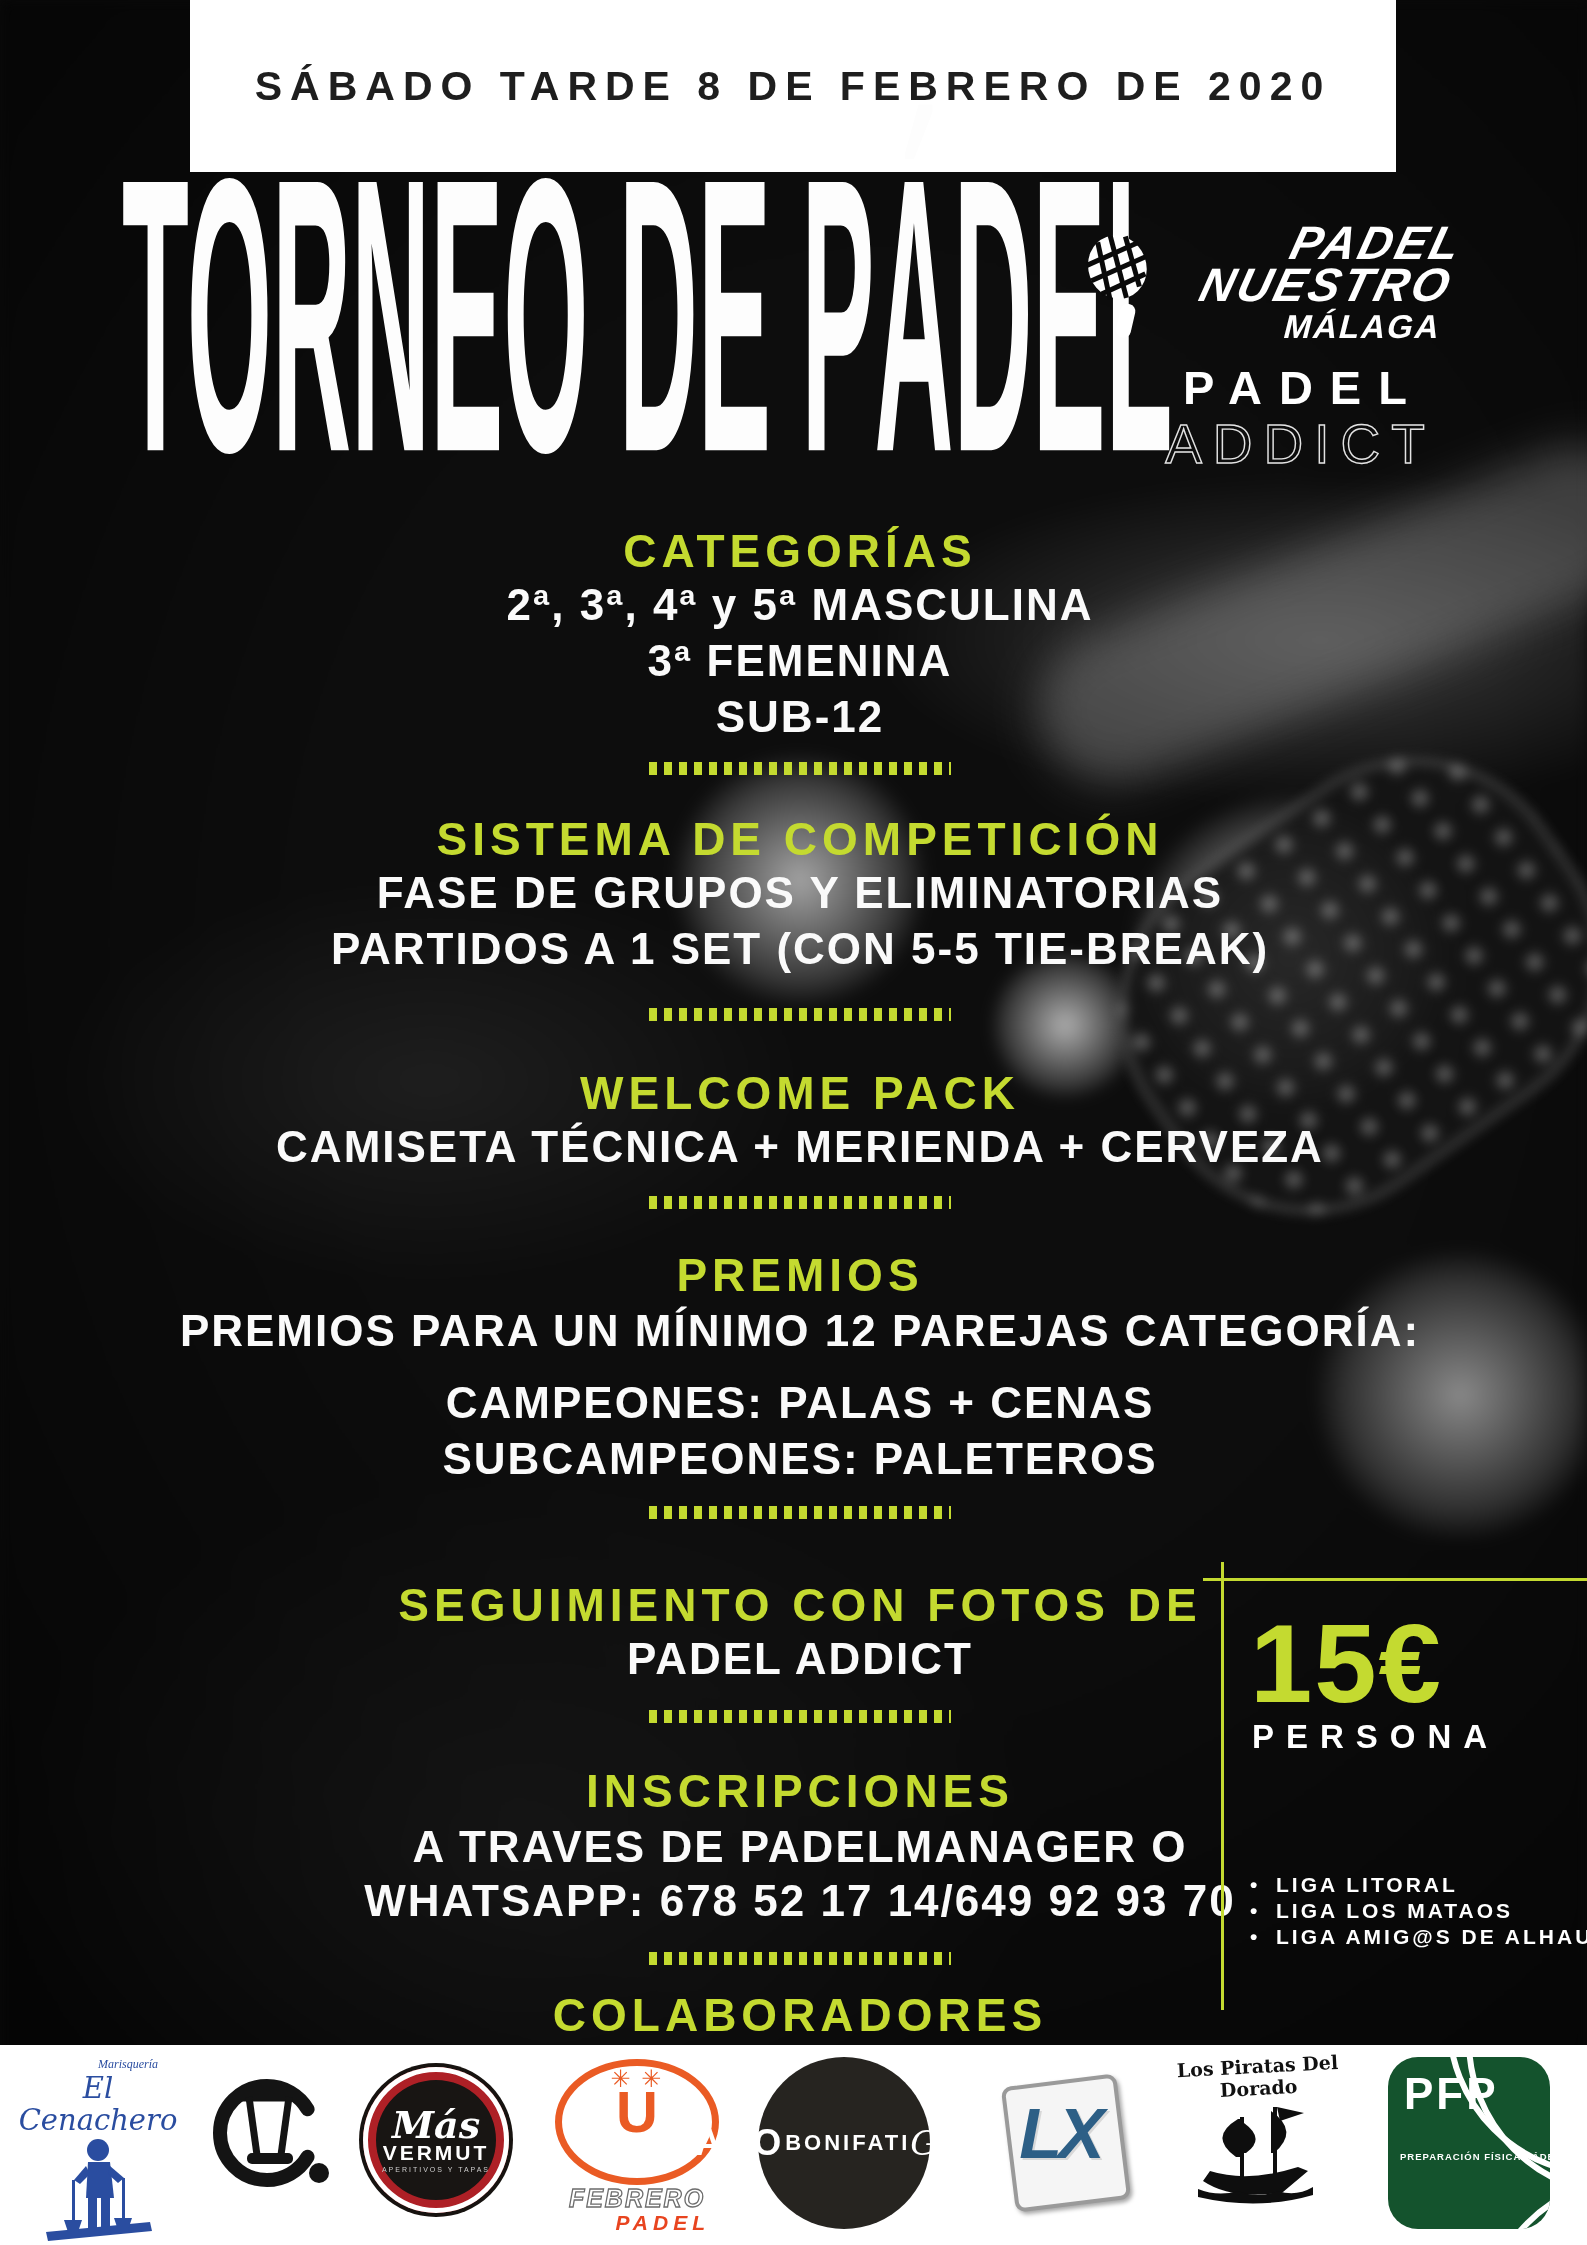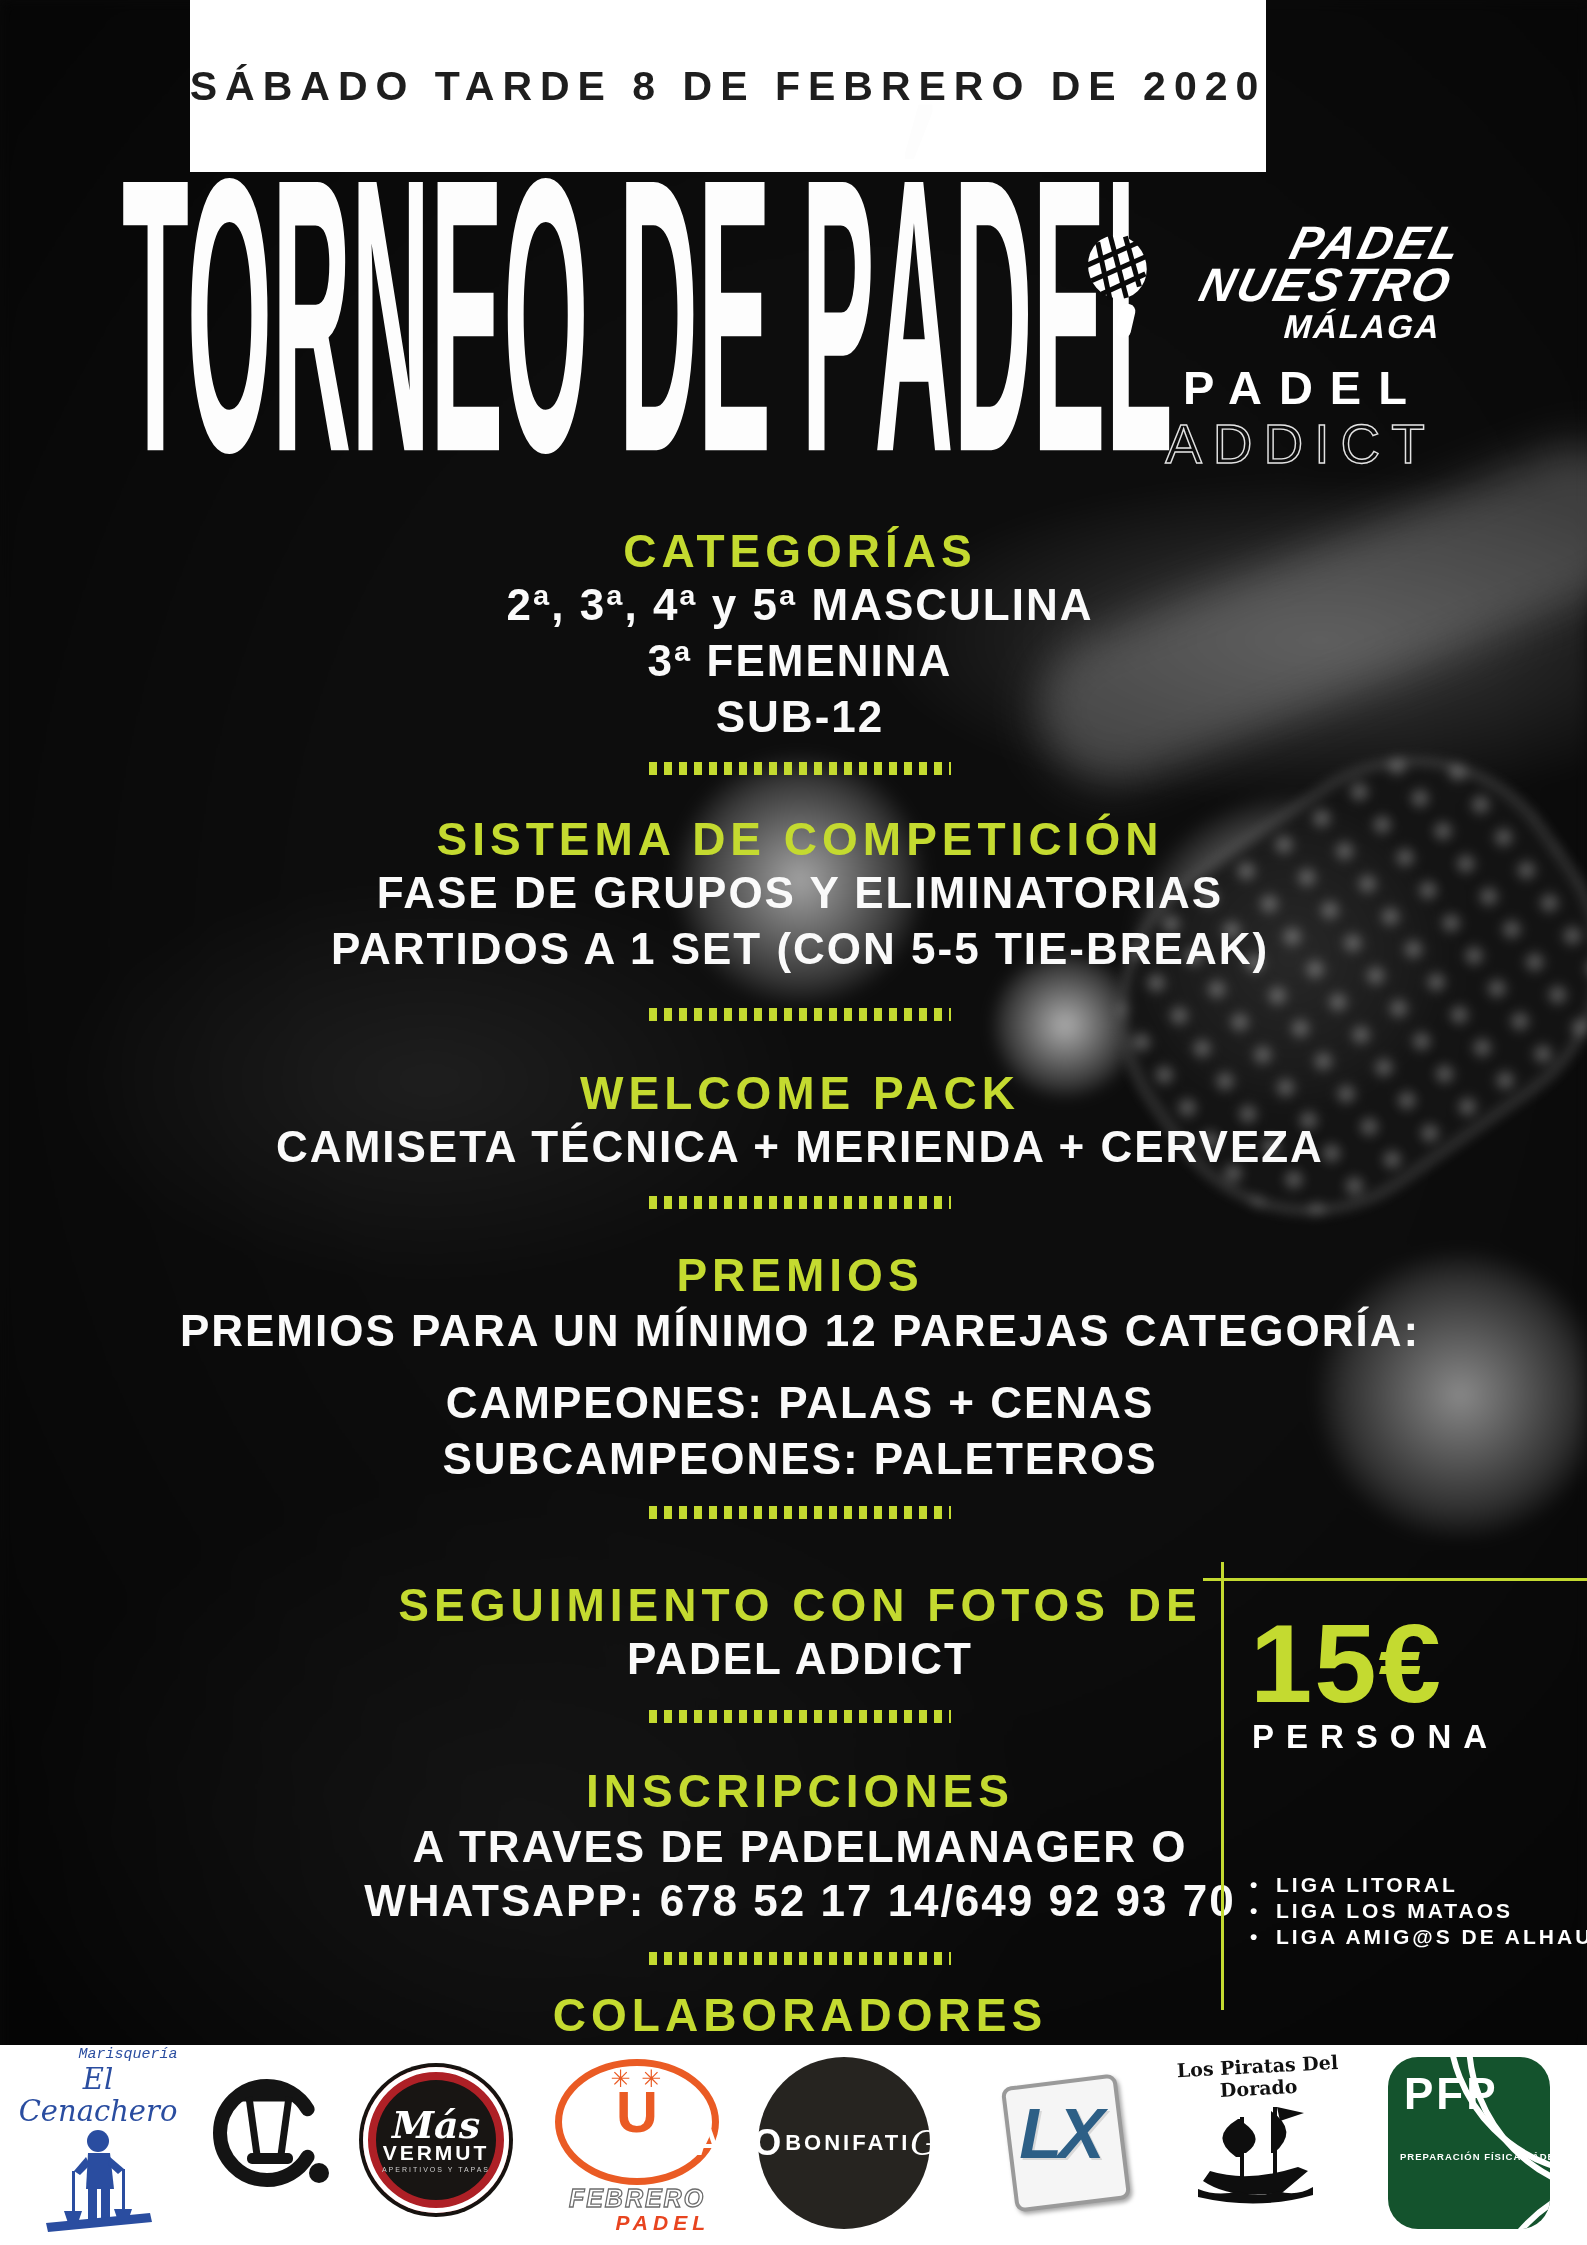--- a/index.html
+++ b/index.html
@@ -33,21 +33,21 @@
       #151515;
     border:6px solid rgba(210,210,210,.3);
   }
   .streak{
     position:absolute;left:1020px;top:540px;width:650px;height:150px;
     transform:rotate(-22deg);filter:blur(22px);
     background:rgba(160,160,160,.35);border-radius:80px;
   }
   
   .top-band{
-    position:absolute;left:190px;top:0;width:1076px;height:172px;background:#ffffff;
+    position:absolute;left:190px;top:0;width:1206px;height:172px;background:#ffffff;
     display:flex;flex-direction:column;justify-content:center;align-items:center;gap:12px;
   }
   .top-band .line{font-size:41px;font-weight:700;letter-spacing:8px;color:#1e1e1e;white-space:nowrap;}
   
   .title-wrap{position:absolute;left:122px;top:120px;width:940px;height:380px;}
   .title-text{
     display:inline-block;color:#fdfdfd;font-weight:700;font-size:150px;line-height:150px;
     white-space:nowrap;letter-spacing:0;
     transform:scale(0.73,2.6);transform-origin:0 0;
   }
@@ -76,21 +76,21 @@
   .price-big{position:absolute;left:1250px;color:var(--green);font-size:112px;font-weight:700;line-height:100px;letter-spacing:2px;}
   .price-label{position:absolute;left:1252px;top:1718px;color:#fff;font-size:33px;font-weight:600;letter-spacing:12px;}
   .leagues{position:absolute;left:1250px;top:1872px;color:#fff;}
   .league{font-size:21px;font-weight:600;letter-spacing:3px;line-height:26px;white-space:nowrap;}
   .league .bullet{display:inline-block;width:26px;}
   
   .bottom-band{position:absolute;left:0;top:2045px;width:1587px;height:200px;background:#ffffff;}
   .partner{position:absolute;top:0;height:200px;}
   
   .cen{left:8px;width:180px;text-align:center;color:#2a4da0;}
-  .cen-top{font-family:Liberation Mono, monospace;font-style:italic;font-size:15px;margin-top:1px;margin-left:60px;}
+  .cen-top{font-family:Liberation Serif, serif;font-style:italic;font-size:12px;margin-top:12px;margin-left:60px;}
   .cen-name{font-family:"DejaVu Serif",serif;font-style:italic;font-size:29px;line-height:32px;}
   
   .swing{left:205px;width:135px;padding-top:28px;text-align:center;}
   
   .vermut{left:363px;width:155px;}
   .vermut-circle{
     width:146px;height:146px;margin-top:22px;border-radius:50%;background:#181513;
     box-shadow:0 0 0 4px #171310, inset 0 0 0 5px #ffffff, inset 0 0 0 13px #ae2026;
     display:flex;flex-direction:column;justify-content:center;align-items:center;color:#fff;
   }

